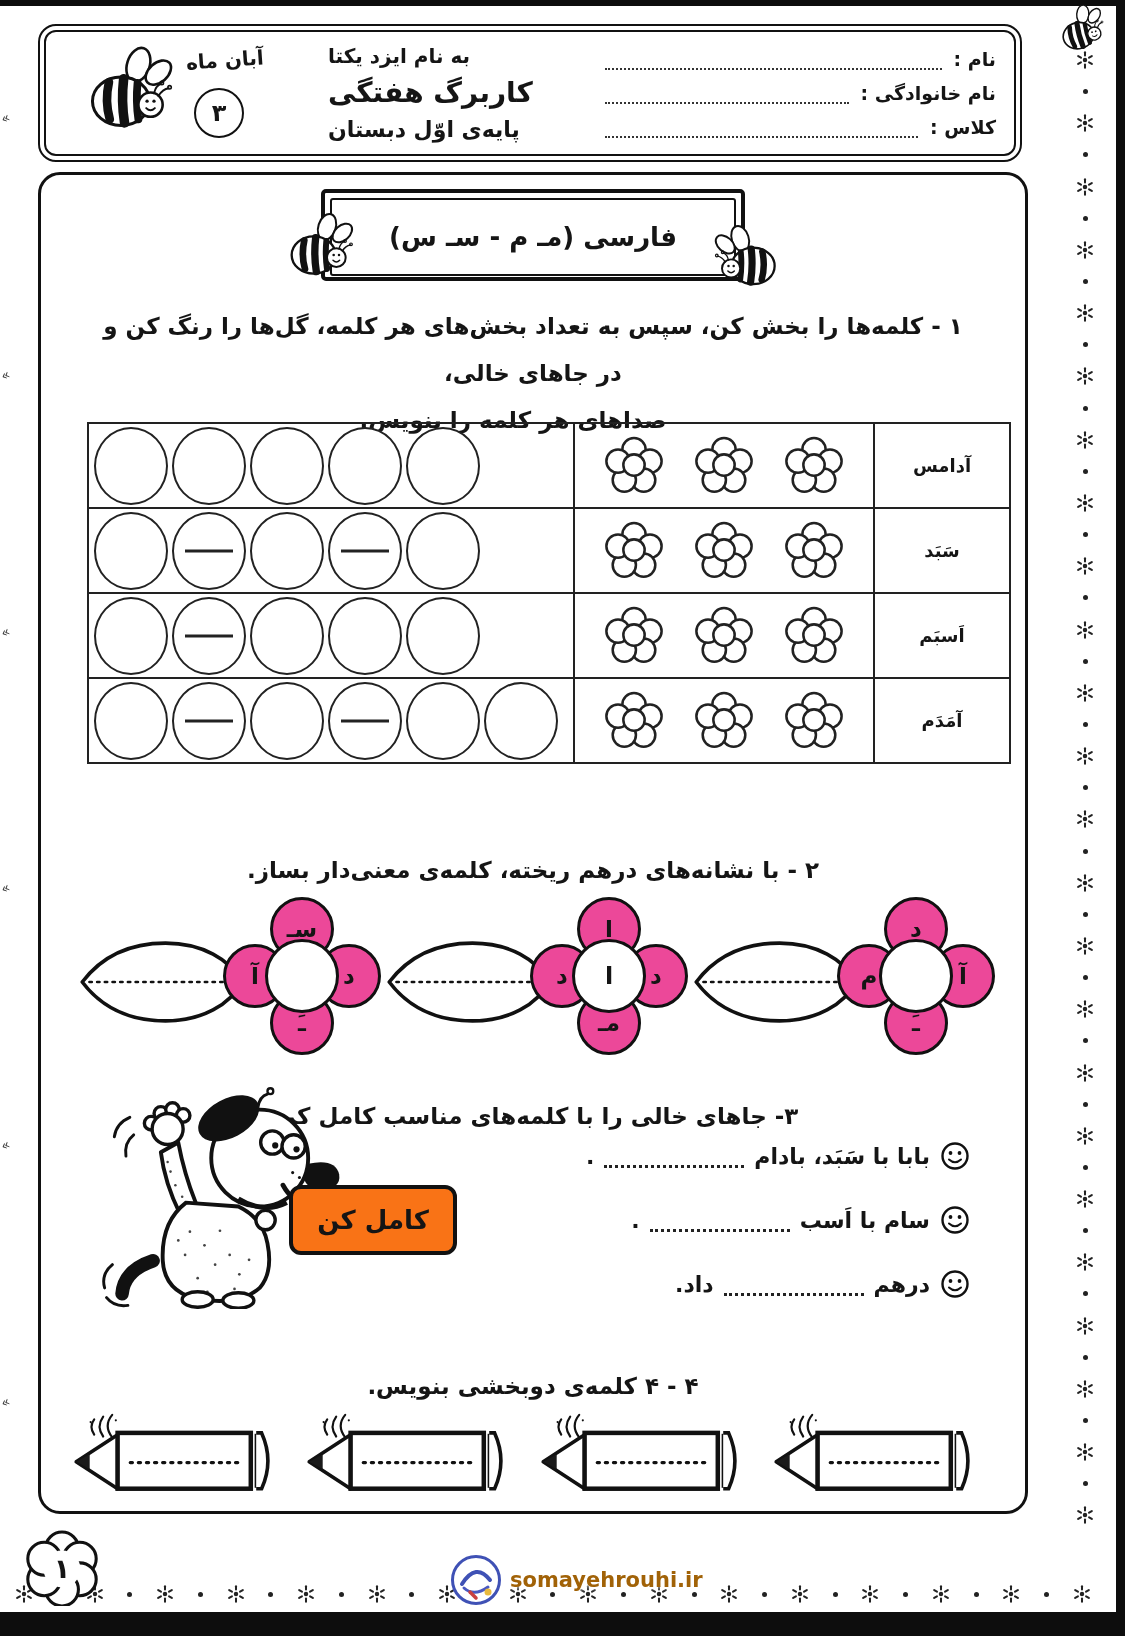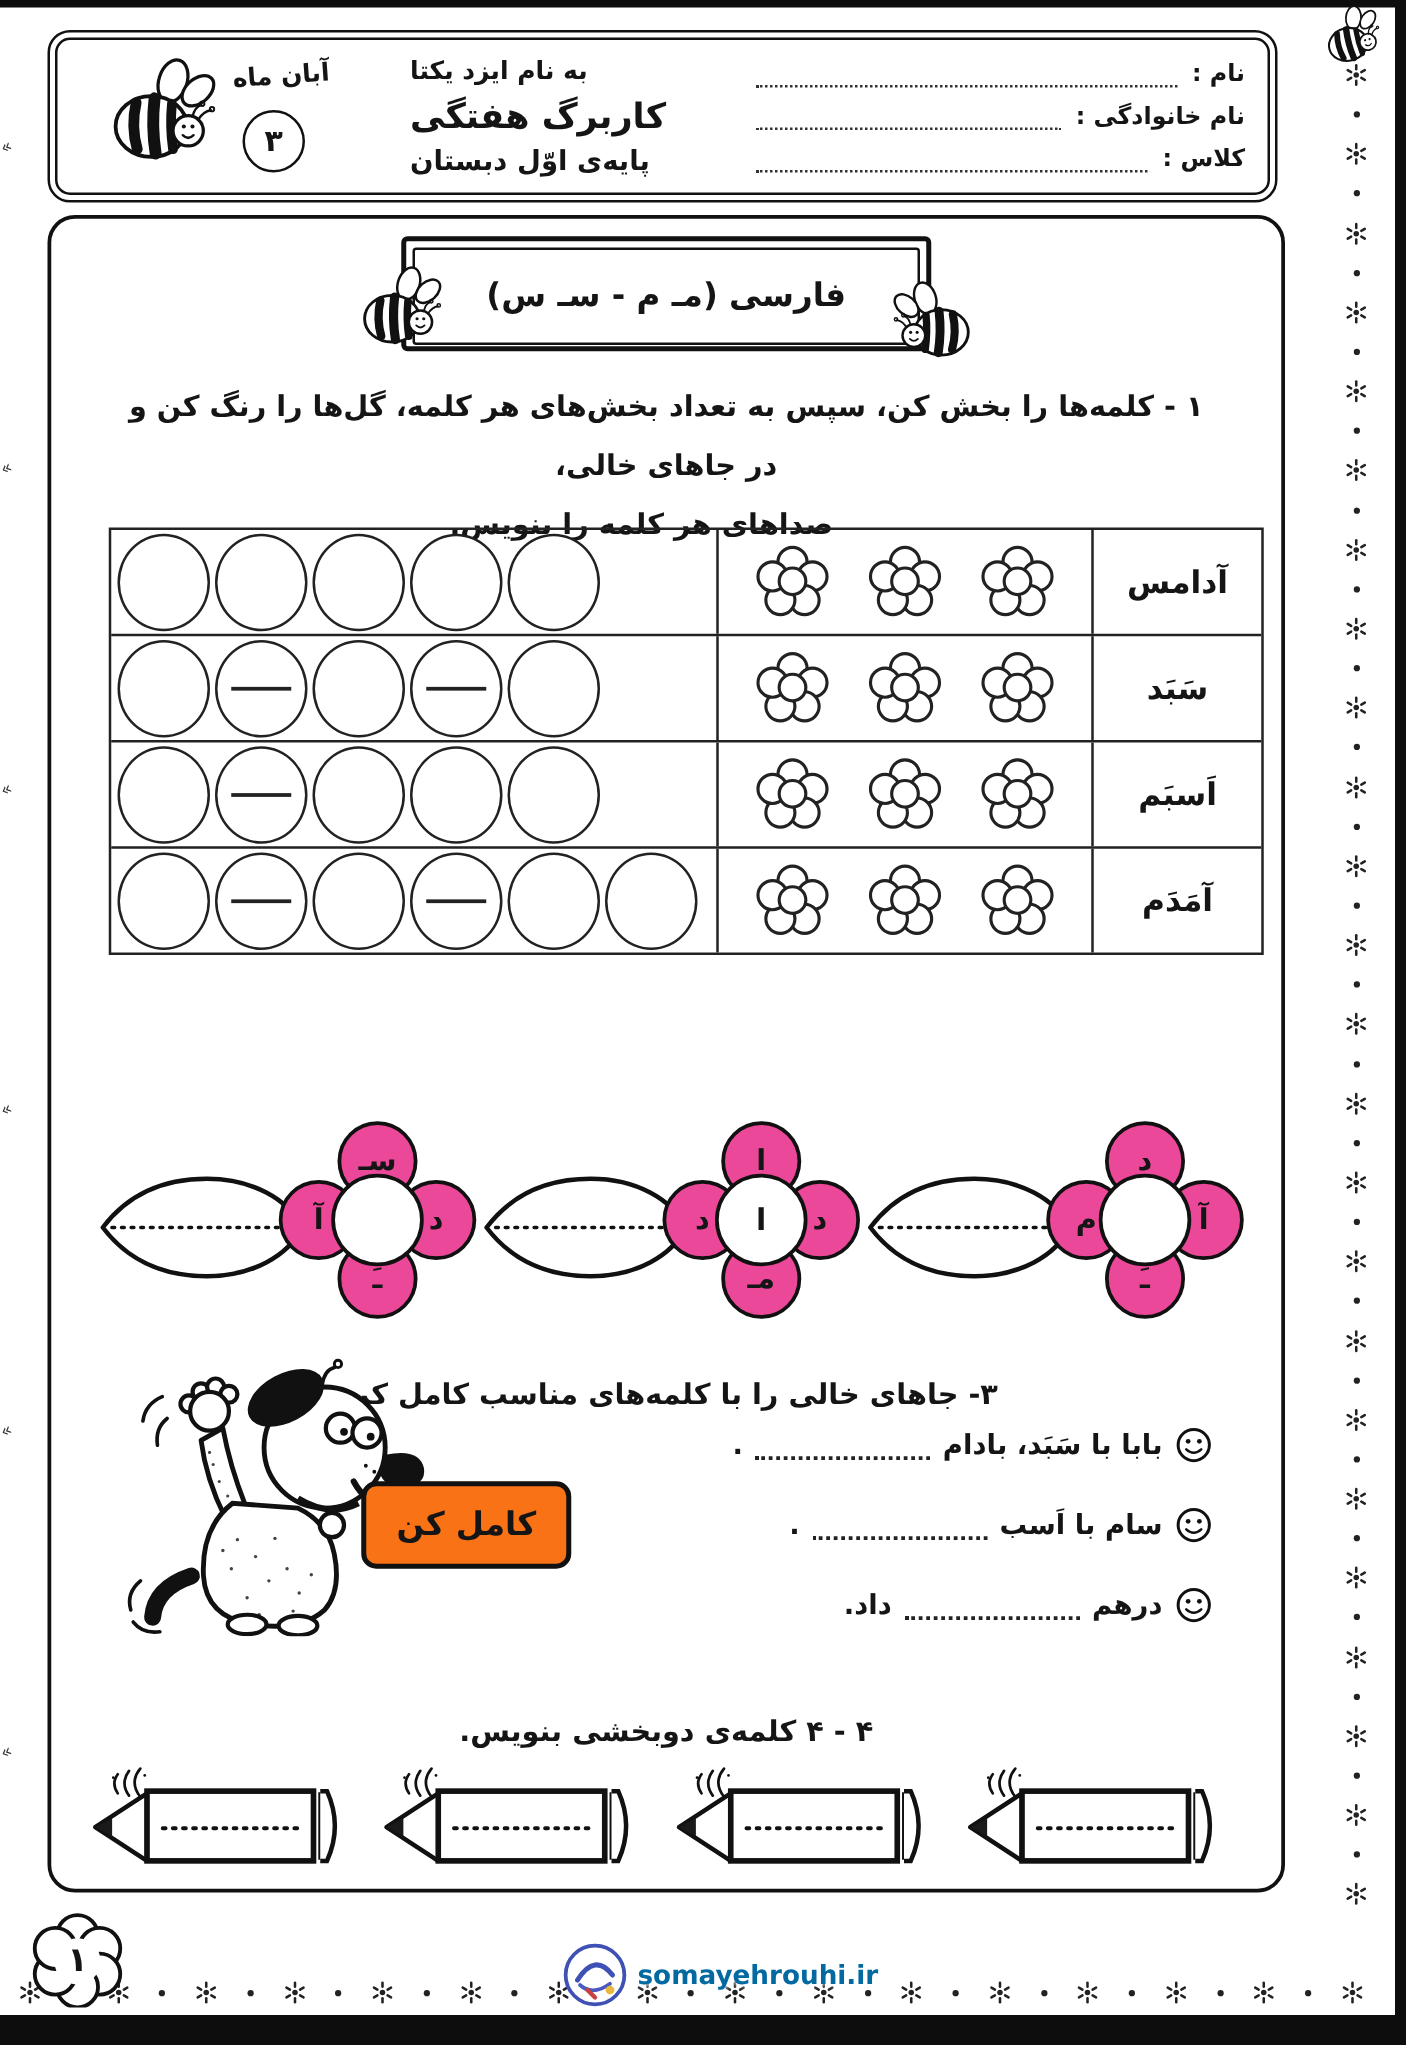--- a/index.html
+++ b/index.html
@@ -52,21 +52,21 @@
   .bee-banner-right{position:absolute;right:238px;top:48px;width:78px;transform:scaleX(-1)}
   .bee-banner-left svg,.bee-banner-right svg{width:100%;height:auto}
   .q-text{position:absolute;right:60px;left:60px;direction:rtl;text-align:center;font-weight:700;
           font-size:23px;line-height:2.05}
   .q1-text{top:128px}
   .q1-line2{padding-right:40px}
   
   .q1-table{position:absolute;left:46px;top:247px;width:924px;border:2.5px solid #222;box-sizing:border-box}
   .t-row{display:flex;direction:rtl;height:83px}
   .t-row + .t-row{border-top:2.5px solid #222}
-  .cell-word{width:136px;display:flex;align-items:center;justify-content:center;font-size:25px;
+  .cell-word{width:136px;display:flex;align-items:center;justify-content:center;font-size:18px;
              font-weight:700;border-left:2.5px solid #222;box-sizing:border-box}
   .cell-flowers{width:300px;display:flex;align-items:center;justify-content:center;gap:28px;
                 border-left:2.5px solid #222;box-sizing:border-box}
   .cell-flowers svg{width:62px;height:62px}
   .cell-circles{flex:1;direction:ltr;display:flex;align-items:center;padding-left:5px;gap:4px}
   .circle{width:70px;height:74px;border:2.5px solid #222;border-radius:50%;flex:none;position:relative;
           background:#fff}
   .dash{position:absolute;left:16%;right:16%;top:50%;height:3px;background:#222;transform:translateY(-50%)}
   
   .q2-text{top:672px}
@@ -101,21 +101,21 @@
   .pencil-row{position:absolute;left:28px;right:40px;top:1236px;height:96px;display:flex;
               justify-content:space-between;align-items:center}
   .pencil-row svg{width:216px;height:92px}
   
   .page-badge{position:absolute;left:24px;top:1530px;width:76px;height:76px;z-index:5}
   .page-badge svg{position:absolute;inset:0;width:100%;height:100%}
   .page-badge .num{position:absolute;inset:0;display:flex;align-items:center;justify-content:center;
                    font-size:27px;font-weight:700}
   .watermark{position:absolute;left:450px;top:1554px;display:flex;align-items:center;gap:8px;z-index:5}
   .watermark svg{width:52px;height:52px}
-  .watermark .wm-text{font-size:21px;font-weight:700;color:#0369a1;
+  .watermark .wm-text{font-size:21px;font-weight:700;color:#a16207;
                       text-shadow:0 0 4px #fff,0 0 6px #fff}
 </style>
 </head>
 <body>
 
 <div class="page">
 
   <div class="bar-top"></div>
   <div class="bar-right"></div>
   <div class="bar-bottom"></div>
@@ -902,20 +902,24 @@
             <div class="circle"></div>
             <div class="circle">
               <div class="dash"></div>
             </div>
             <div class="circle"></div>
             <div class="circle"></div>
           </div>
   </div>
       </div>
 
+    <div class="q-text q2-text">
+      <span>۲ -</span>
+      <span>با نشانه‌های درهم ریخته، کلمه‌ی معنی‌دار بساز.</span>
+    </div>
     <div class="q2-pairs" id="q2-pairs">
         <div class="pair">
     <svg class="leaf" viewBox="0 0 190 110" xmlns="http://www.w3.org/2000/svg">
       <path d="M8,55 C30,26 62,12 100,12 C140,12 172,30 184,55 C172,80 140,98 100,98 C62,98 30,84 8,55 Z" fill="#fff" stroke="#111" stroke-width="4" stroke-linejoin="round"></path>
       <path d="M16,55 H178" stroke="#111" stroke-width="3" stroke-dasharray="2.5 6" stroke-linecap="round"></path>
     </svg>
     <div class="lflower">
       <div class="petal petal-top">د</div>
       <div class="petal petal-right">آ</div>
       <div class="petal petal-bottom">ـَ</div>

